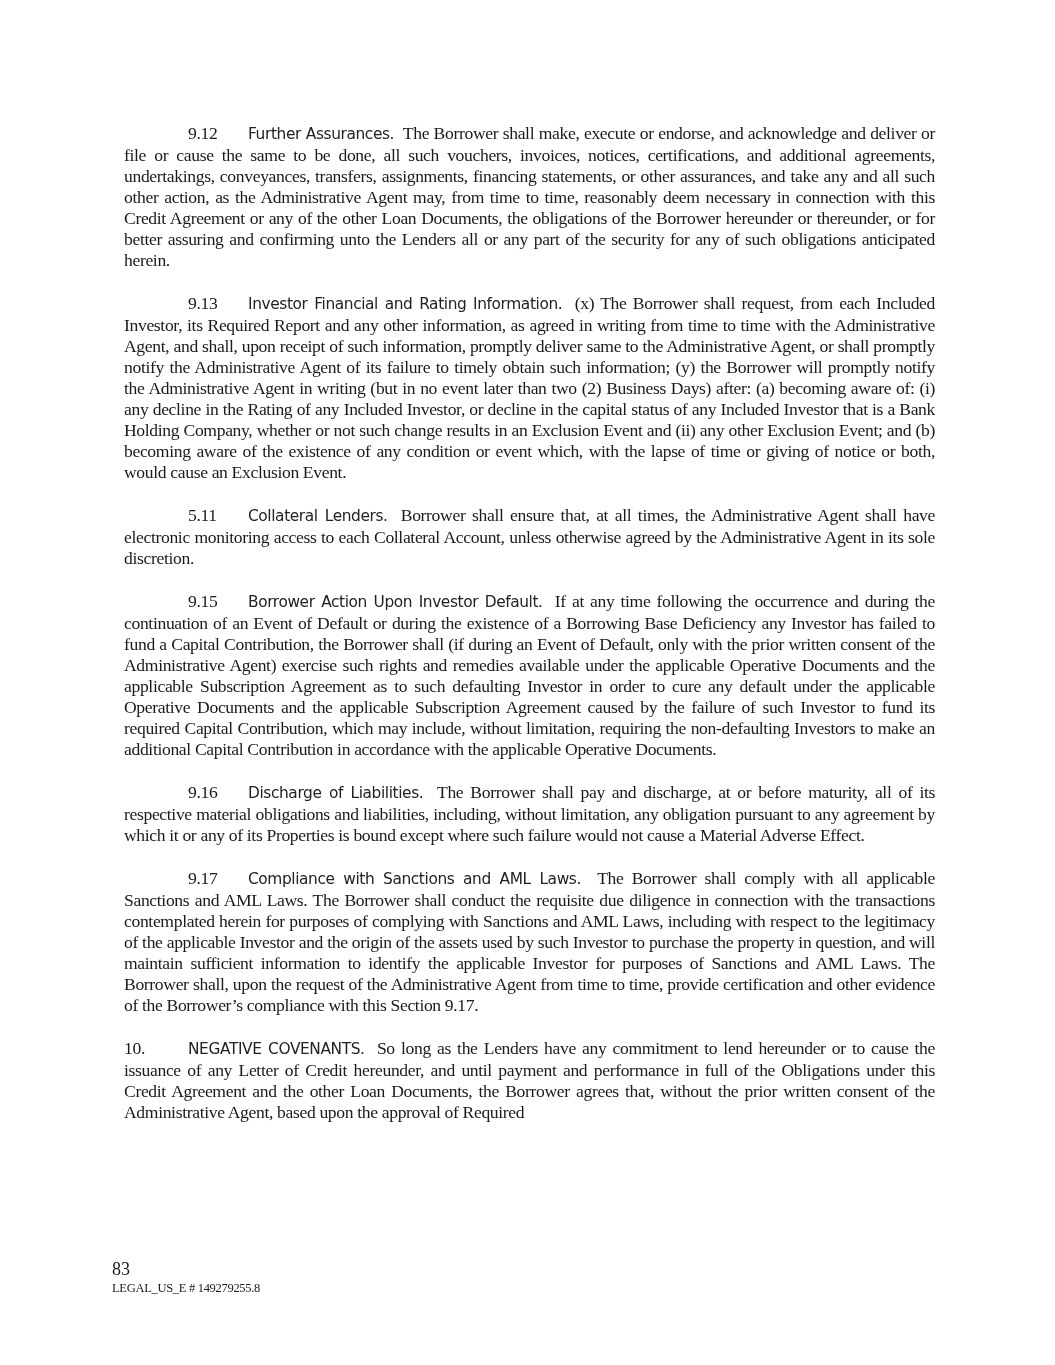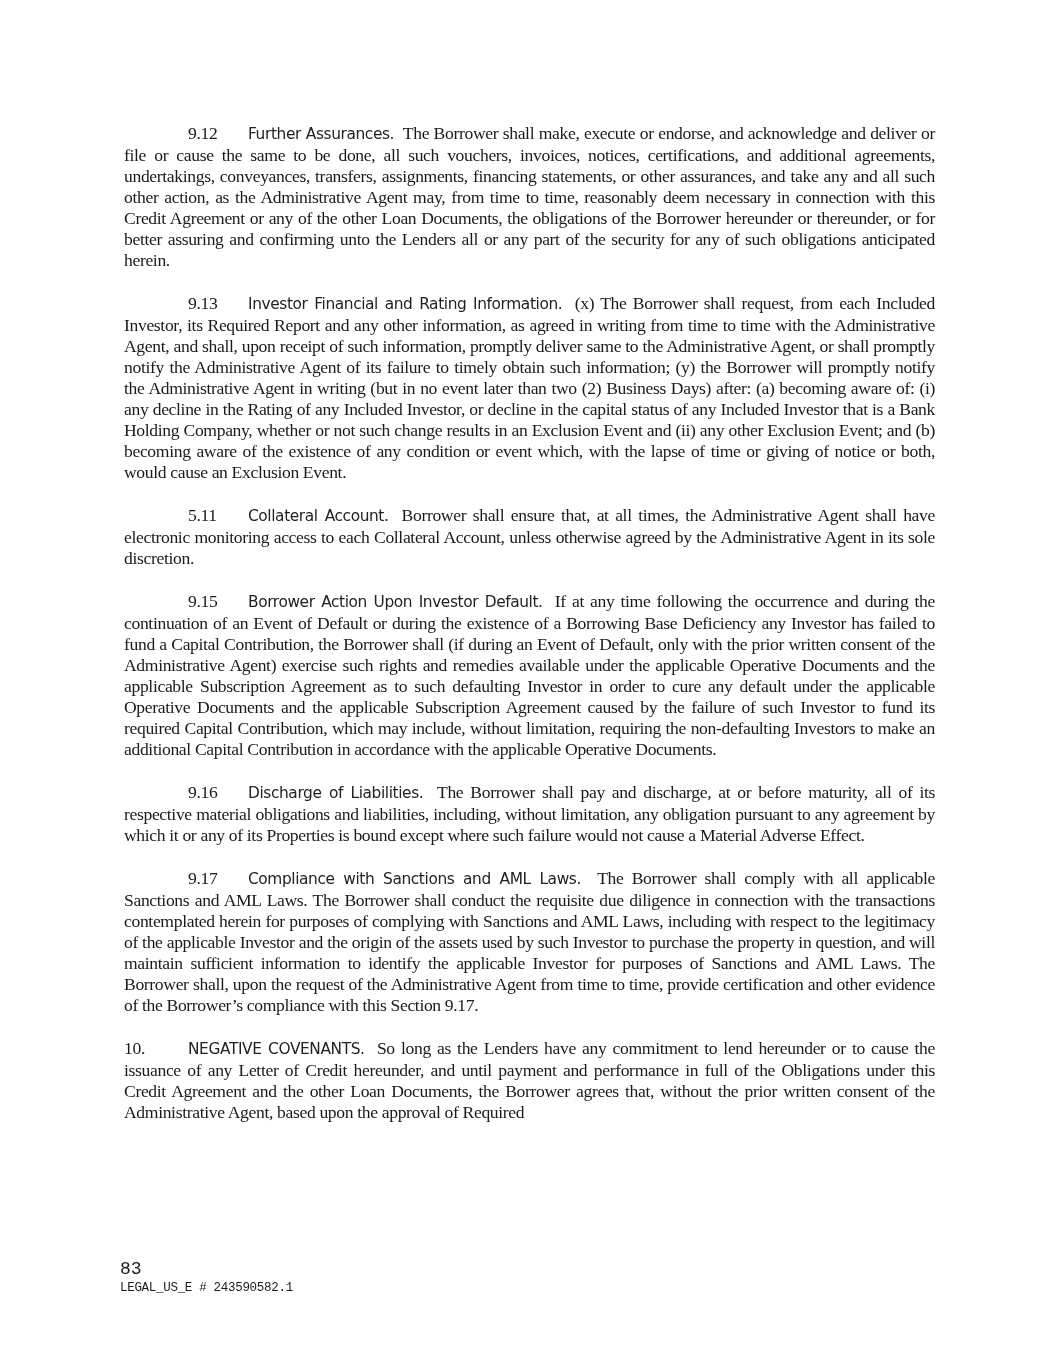--- a/index.html
+++ b/index.html
@@ -9,43 +9,43 @@
     font-family: "Liberation Serif", "DejaVu Serif", serif;
     font-size: 17.6px; line-height: 21px; color: #1a1a1a;
     letter-spacing: -0.35px;
   }
   .para { text-align: justify; margin: 0 0 22px 0; }
   .para.indent { text-indent: 64px; }
   .num { display: inline-block; width: 60px; text-indent: 0; }
   .num-top { display: inline-block; width: 64px; }
   .heading { font-family: "DejaVu Sans", sans-serif; font-size: 15.4px; letter-spacing: -0.4px; color: #222; }
   .footer {
-    position: absolute; left: 120px; top: 1258px;
-    font-family: Liberation Mono, monospace; color: #1a1a1a;
+    position: absolute; left: 112px; top: 1258px;
+    font-family: Liberation Serif, serif; color: #1a1a1a;
   }
   .page-num { font-size: 18px; line-height: 22px; }
   .doc-id { font-size: 12.5px; line-height: 16px; letter-spacing: -0.3px; }
 </style>
 </head>
 <body>
 
 <div class="page">
 
   <p class="para indent"><span class="num">9.12</span><span class="heading">Further Assurances.</span>&nbsp; <span>The Borrower shall make, execute or endorse, and acknowledge and deliver or file or cause the same to be done, all such vouchers, invoices, notices, certifications, and additional agreements, undertakings, conveyances, transfers, assignments, financing statements, or other assurances, and take any and all such other action, as the Administrative Agent may, from time to time, reasonably deem necessary in connection with this Credit Agreement or any of the other Loan Documents, the obligations of the Borrower hereunder or thereunder, or for better assuring and confirming unto the Lenders all or any part of the security for any of such obligations anticipated herein.</span></p>
 
   <p class="para indent"><span class="num">9.13</span><span class="heading">Investor Financial and Rating Information.</span>&nbsp; <span>(x) The Borrower shall request, from each Included Investor, its Required Report and any other information, as agreed in writing from time to time with the Administrative Agent, and shall, upon receipt of such information, promptly deliver same to the Administrative Agent, or shall promptly notify the Administrative Agent of its failure to timely obtain such information; (y) the Borrower will promptly notify the Administrative Agent in writing (but in no event later than two (2) Business Days) after: (a) becoming aware of: (i) any decline in the Rating of any Included Investor, or decline in the capital status of any Included Investor that is a Bank Holding Company, whether or not such change results in an Exclusion Event and (ii) any other Exclusion Event; and (b) becoming aware of the existence of any condition or event which, with the lapse of time or giving of notice or both, would cause an Exclusion Event.</span></p>
 
-  <p class="para indent"><span class="num">5.11</span><span class="heading">Collateral Account.</span>&nbsp; <span>Borrower shall ensure that, at all times, the Administrative Agent shall have electronic monitoring access to each Collateral Account, unless otherwise agreed by the Administrative Agent in its sole discretion.</span></p>
+  <p class="para indent"><span class="num">5.11</span><span class="heading">Collateral Lenders.</span>&nbsp; <span>Borrower shall ensure that, at all times, the Administrative Agent shall have electronic monitoring access to each Collateral Account, unless otherwise agreed by the Administrative Agent in its sole discretion.</span></p>
 
   <p class="para indent"><span class="num">9.15</span><span class="heading">Borrower Action Upon Investor Default.</span>&nbsp; <span>If at any time following the occurrence and during the continuation of an Event of Default or during the existence of a Borrowing Base Deficiency any Investor has failed to fund a Capital Contribution, the Borrower shall (if during an Event of Default, only with the prior written consent of the Administrative Agent) exercise such rights and remedies available under the applicable Operative Documents and the applicable Subscription Agreement as to such defaulting Investor in order to cure any default under the applicable Operative Documents and the applicable Subscription Agreement caused by the failure of such Investor to fund its required Capital Contribution, which may include, without limitation, requiring the non-defaulting Investors to make an additional Capital Contribution in accordance with the applicable Operative Documents.</span></p>
 
   <p class="para indent"><span class="num">9.16</span><span class="heading">Discharge of Liabilities.</span>&nbsp; <span>The Borrower shall pay and discharge, at or before maturity, all of its respective material obligations and liabilities, including, without limitation, any obligation pursuant to any agreement by which it or any of its Properties is bound except where such failure would not cause a Material Adverse Effect.</span></p>
 
   <p class="para indent"><span class="num">9.17</span><span class="heading">Compliance with Sanctions and AML Laws.</span>&nbsp; <span>The Borrower shall comply with all applicable Sanctions and AML Laws.  The Borrower shall conduct the requisite due diligence in connection with the transactions contemplated herein for purposes of complying with Sanctions and AML Laws, including with respect to the legitimacy of the applicable Investor and the origin of the assets used by such Investor to purchase the property in question, and will maintain sufficient information to identify the applicable Investor for purposes of Sanctions and AML Laws.  The Borrower shall, upon the request of the Administrative Agent from time to time, provide certification and other evidence of the Borrower’s compliance with this Section 9.17.</span></p>
 
   <p class="para"><span class="num-top">10.</span><span class="heading">NEGATIVE COVENANTS.</span>&nbsp; <span>So long as the Lenders have any commitment to lend hereunder or to cause the issuance of any Letter of Credit hereunder, and until payment and performance in full of the Obligations under this Credit Agreement and the other Loan Documents, the Borrower agrees that, without the prior written consent of the Administrative Agent, based upon the approval of Required</span></p>
 
 </div>
 
 <div class="footer">
   <div class="page-num">83</div>
-  <div class="doc-id">LEGAL_US_E # 243590582.1</div>
+  <div class="doc-id">LEGAL_US_E # 149279255.8</div>
 </div>
 
 </body></html>

